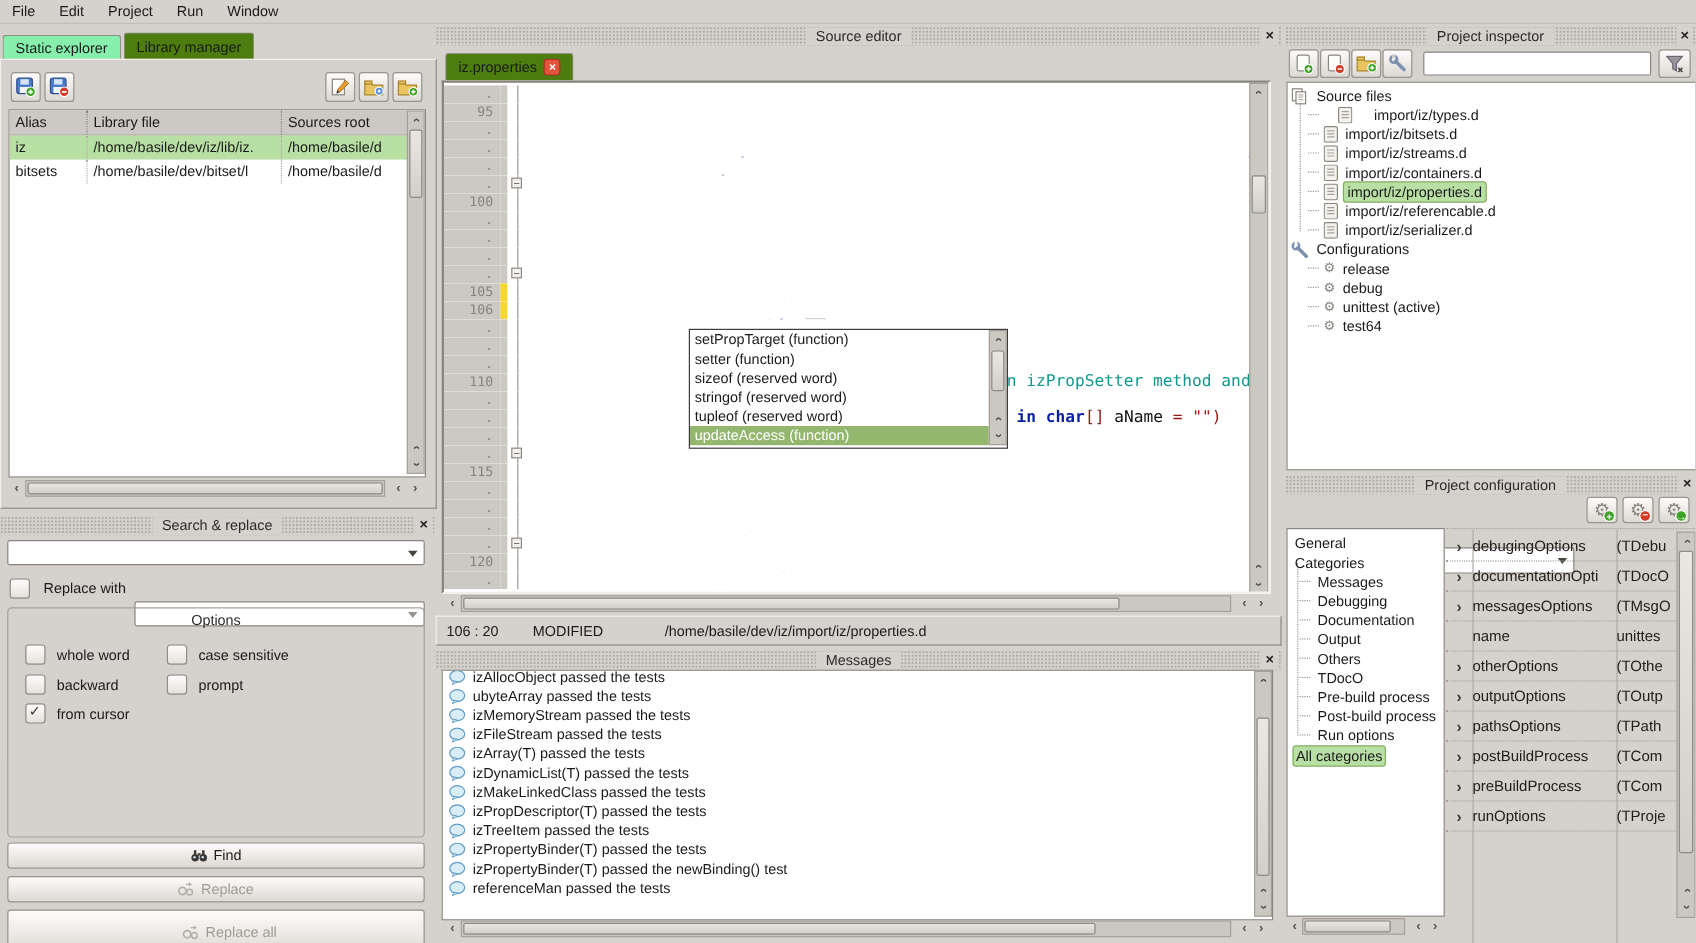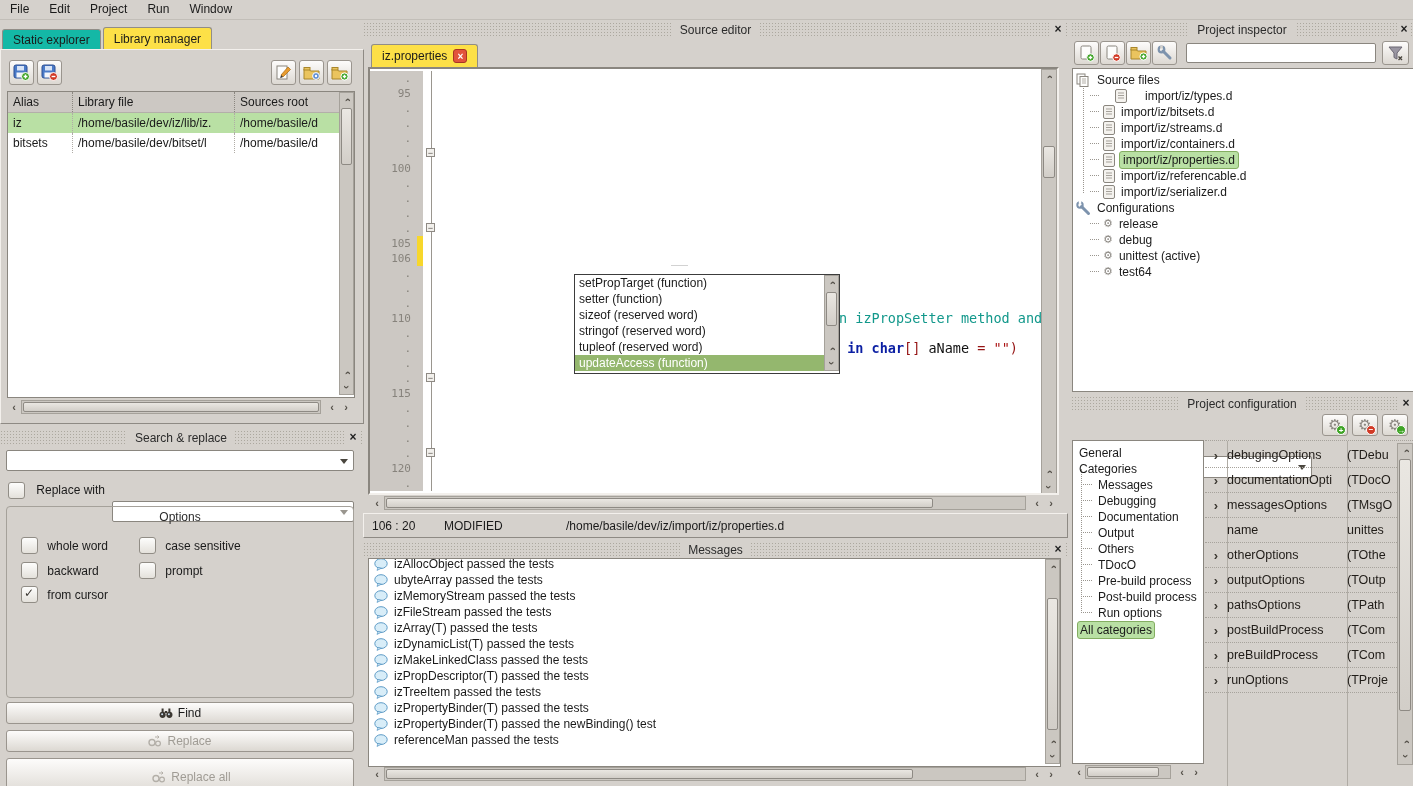--- a/index.html
+++ b/index.html
@@ -47,23 +47,23 @@
   
   .selrow{background:#b9e0a4;}
   .pill{background:#b9e0a4;border:1px solid #84ae62;border-radius:3px;padding:0 3px;}
 
   
   #menubar{left:0;top:0;width:1413px;height:19px;background:#d5d1cc;border-bottom:1px solid #c2beb8;
            display:flex;align-items:center;}
   #menubar .mi{padding:0 10px;height:19px;line-height:19px;cursor:pointer;}
 
   
-  .tab{display:inline-block;height:21px;line-height:21px;padding:0 10px;background:#14b8a6;
+  .tab{display:inline-block;height:21px;line-height:21px;padding:0 10px;background:#86efac;
        border:1px solid #918d87;border-bottom:none;border-radius:3px 3px 0 0;margin-right:2px;cursor:pointer;}
-  .tab.active{background:#fde047;height:23px;line-height:23px;}
+  .tab.active{background:#4d7c0f;height:23px;line-height:23px;}
 
   
   .lhead{background:#ccc8c3;display:flex;height:20px;line-height:20px;border-bottom:1px solid #b3afa9;}
   .lhead .hc{box-sizing:border-box;padding-left:5px;border-left:1px dotted #8a867f;overflow:hidden;white-space:nowrap;}
   .lhead .hc:first-child{border-left:none;}
   .lrow{display:flex;height:20px;line-height:20px;cursor:pointer;}
   .lrow .c{box-sizing:border-box;padding-left:5px;border-left:1px dotted #b0aca6;overflow:hidden;white-space:nowrap;}
   .lrow .c:first-child{border-left:none;}
 
   
@@ -634,21 +634,21 @@
     <div class="track abs" style="left:16px;top:1px;width:642px;height:14px;">
         <div class="thumb" style="left:1px;top:1px;width:545px;bottom:1px;"></div>
       </div>
     <span class="sarr" style="right:15px;top:1px;">‹</span>
     <span class="sarr" style="right:1px;top:1px;">›</span>
   </div>
 
   <div id="statusbar" class="abs" style="left:363px;top:513px;width:705px;height:25px;">
     <span class="abs" style="left:8px;">106 : 20</span>
     <span class="abs" style="left:80px;">MODIFIED</span>
-    <span class="abs" style="left:190px;margin-left:12px;">/home/basile/dev/iz/import/iz/properties.d</span>
+    <span class="abs" style="left:190px;">/home/basile/dev/iz/import/iz/properties.d</span>
   </div>
 
   <div class="abs ptitle" style="left:363px;top:542px;width:705px;">
     <span class="lbl">Messages</span>
     <span class="px" style="right:3px;">×</span>
   </div>
   <div class="abs sunken" style="left:368px;top:558px;width:691px;height:207px;overflow:hidden;">
     <div class="abs" style="left:0;top:-3px;right:16px;">
 
         <div class="mrow">

